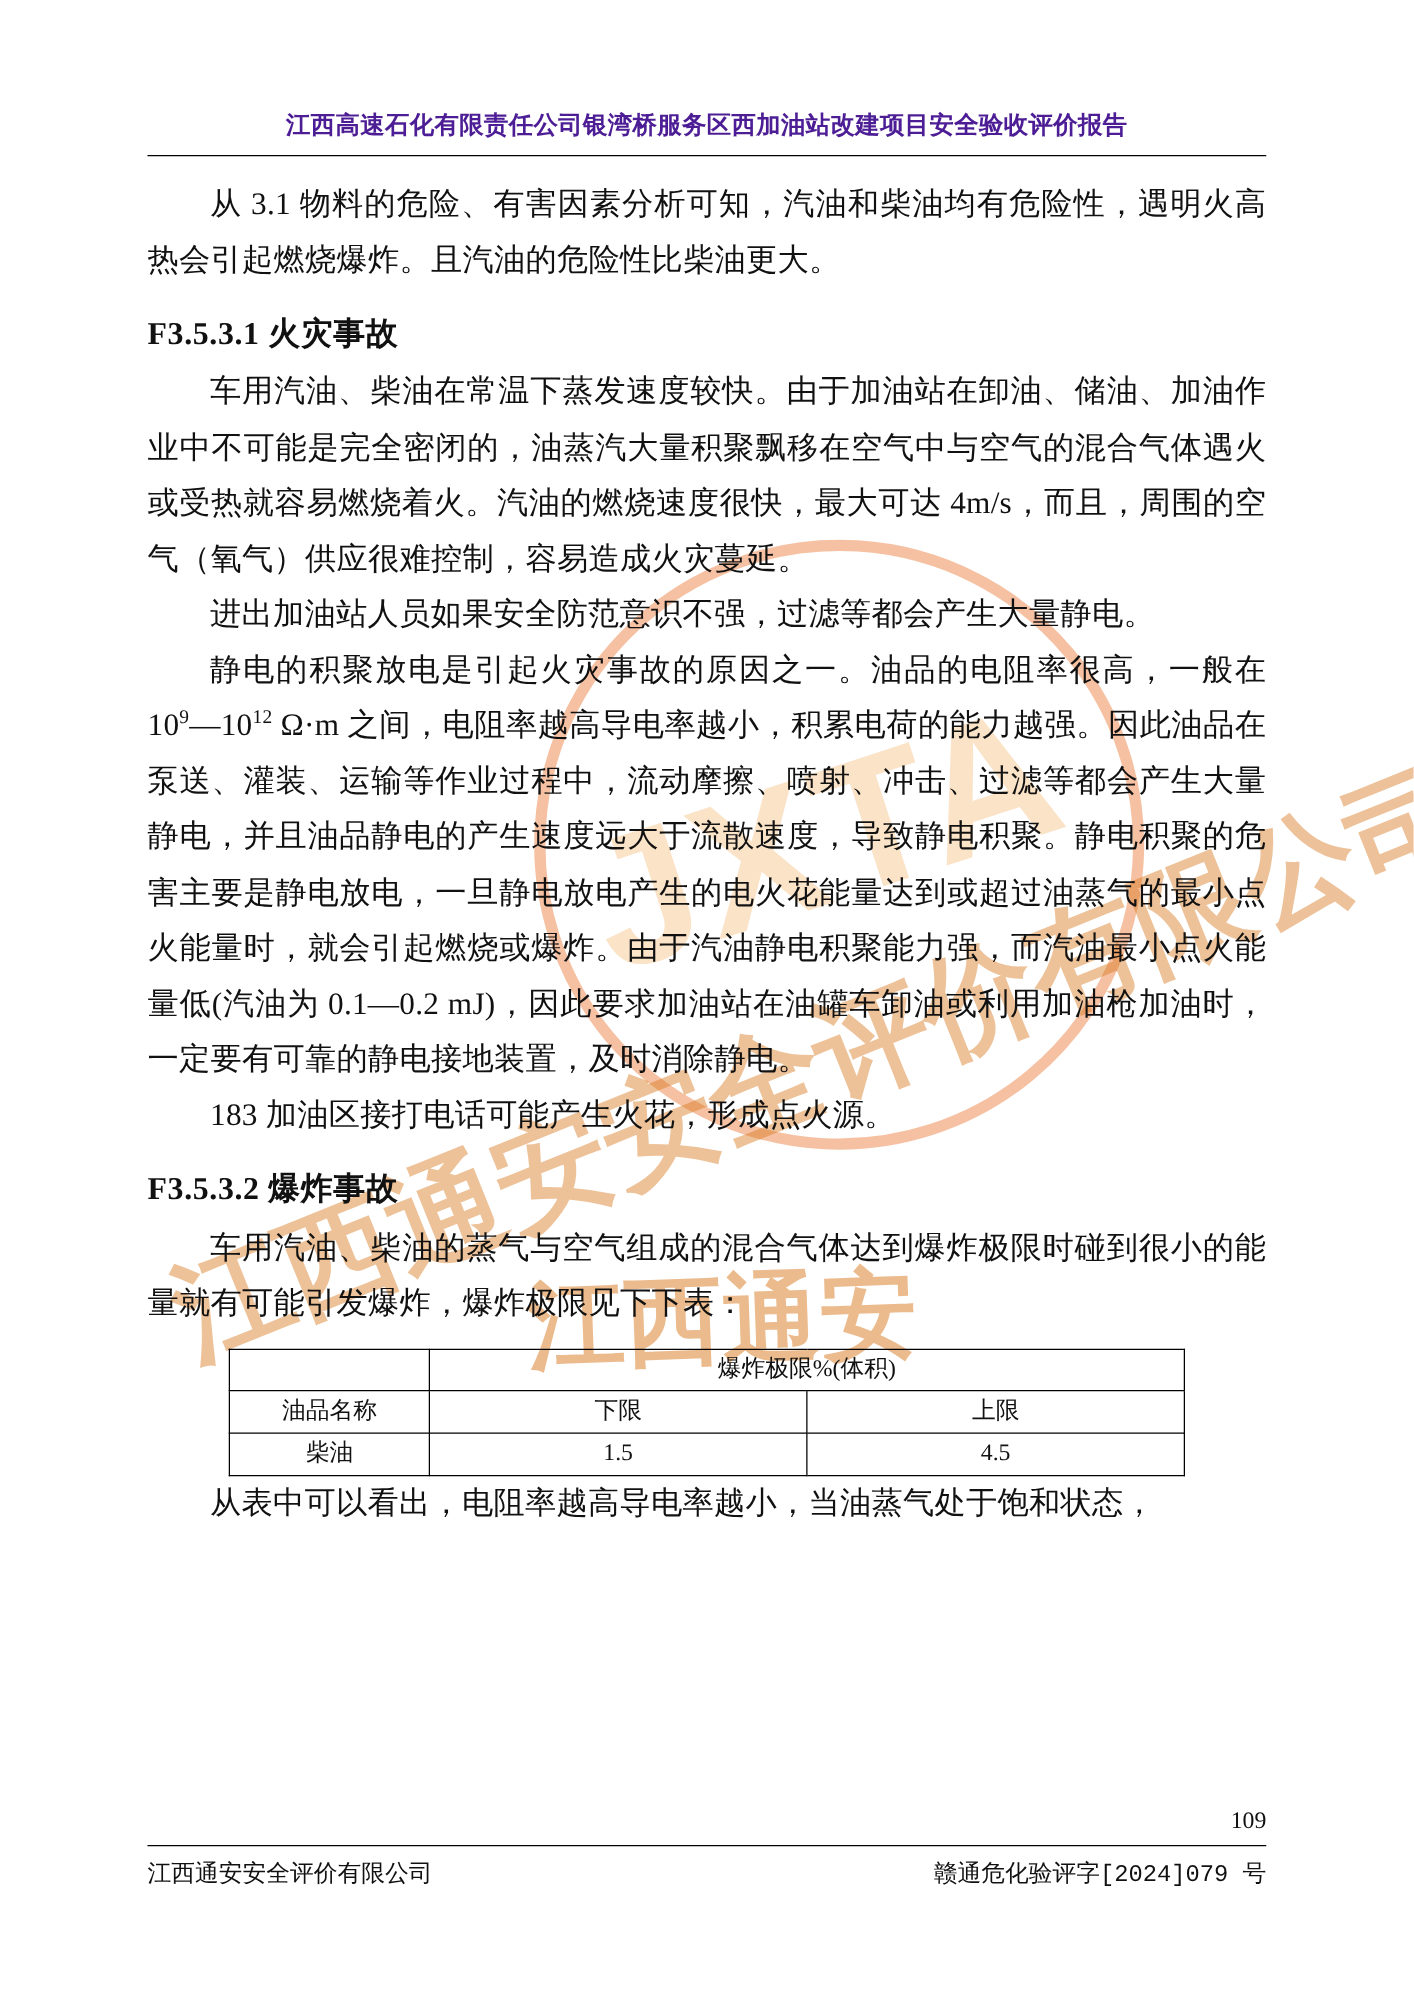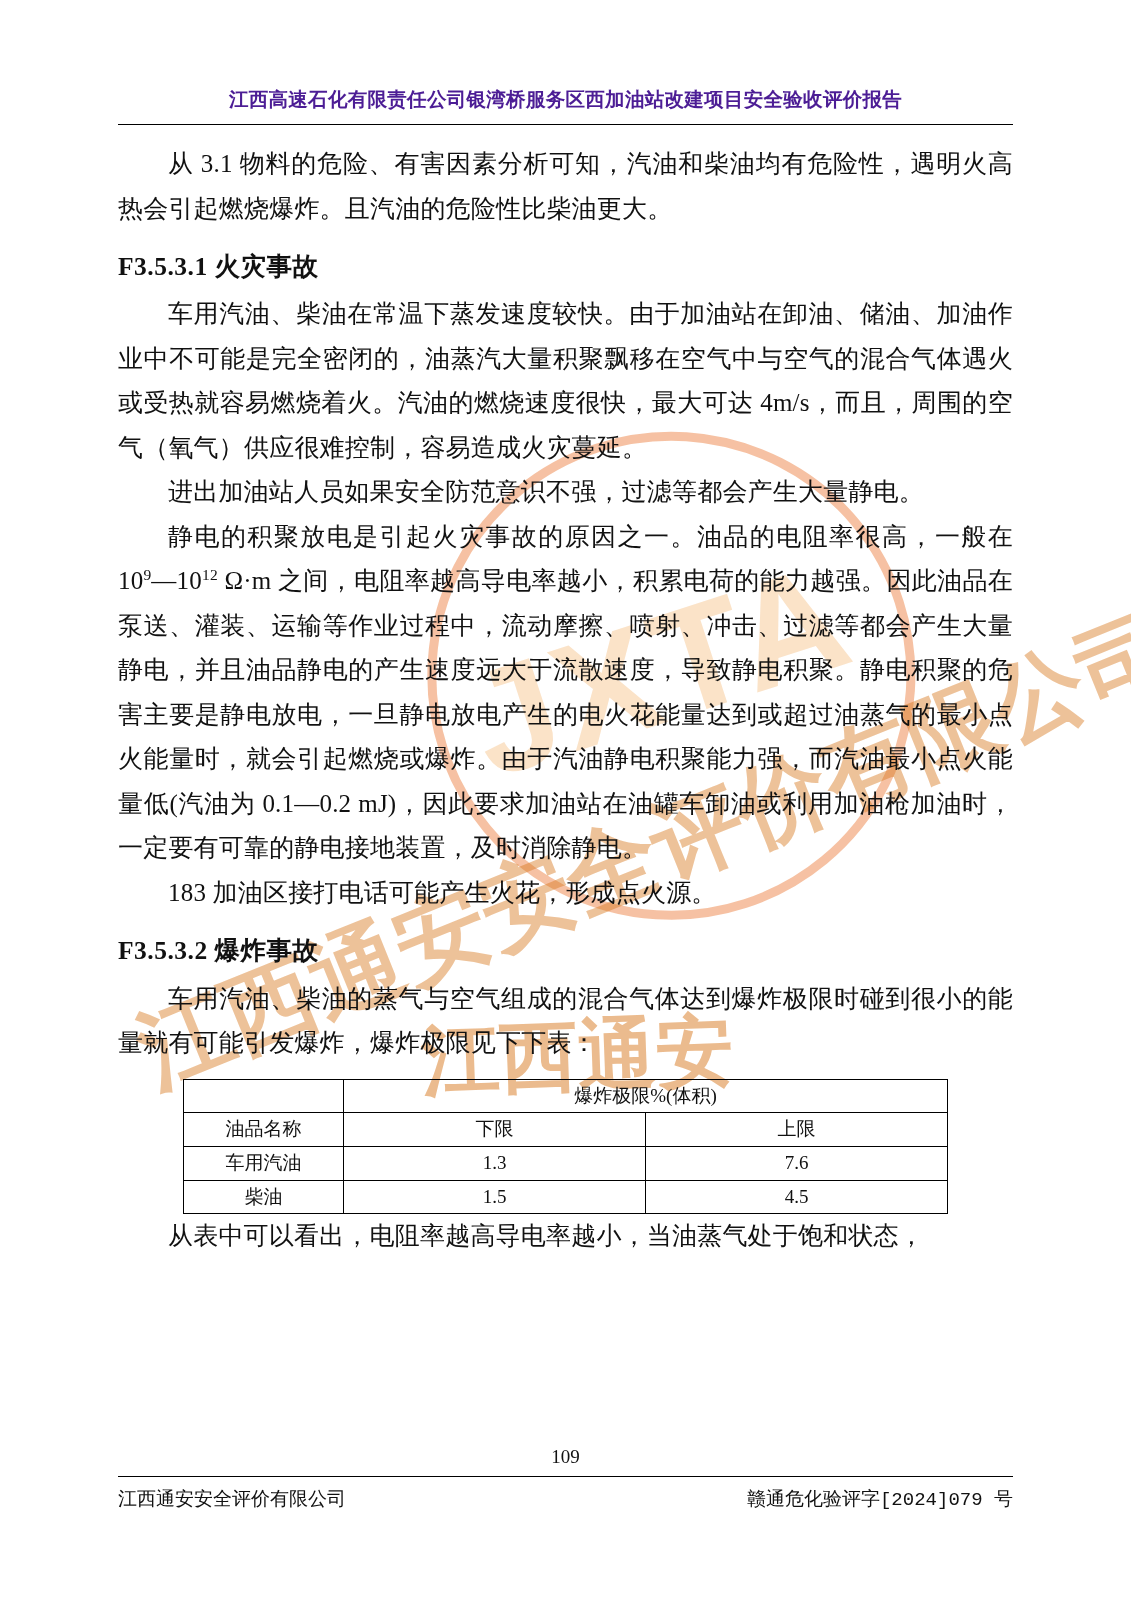--- a/index.html
+++ b/index.html
@@ -157,21 +157,21 @@
 
   
   .footer {
     position: absolute;
     left: 118px;
     right: 118px;
     bottom: 88px;
     z-index: 10;
   }
   .page-number {
-    text-align: center;
+    text-align: right;
     font-size: 19px;
     margin-bottom: 8px;
   }
   .footer-rule {
     border-bottom: 1.6px solid #000;
   }
   .footer-row {
     display: flex;
     justify-content: space-between;
     align-items: baseline;
@@ -222,25 +222,20 @@
         <tr>
           <td class="col0"></td>
           <td colspan="2">爆炸极限%(体积)</td>
         </tr>
         <tr>
           <td class="col0">油品名称</td>
           <td>下限</td>
           <td>上限</td>
         </tr>
         <tr>
-          <td class="col0">车用汽油</td>
-          <td>1.3</td>
-          <td>7.6</td>
-        </tr>
-        <tr>
           <td class="col0">柴油</td>
           <td>1.5</td>
           <td>4.5</td>
         </tr>
       </tbody>
     </table>
 
     <p class="para after-table">从表中可以看出，电阻率越高导电率越小，当油蒸气处于饱和状态，</p>
 
   </div>

